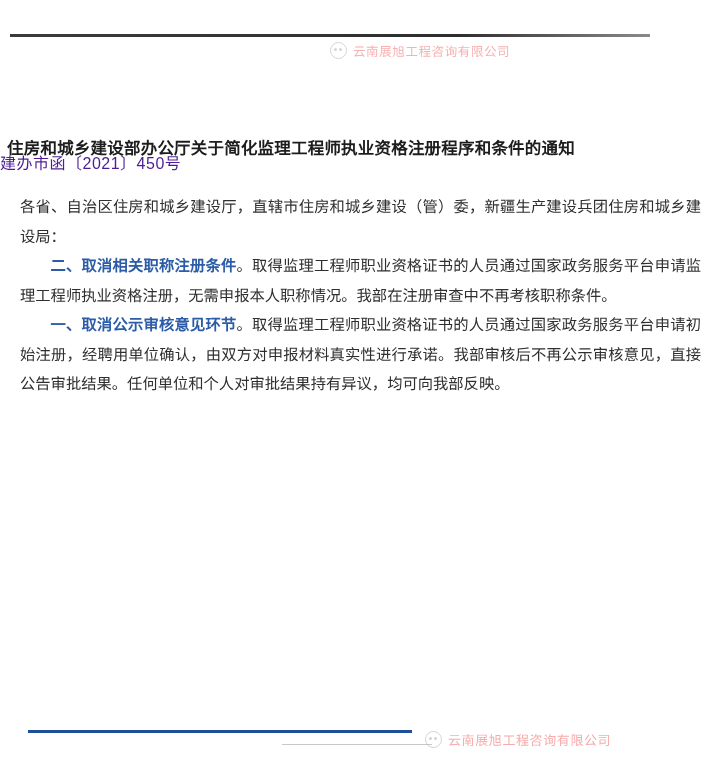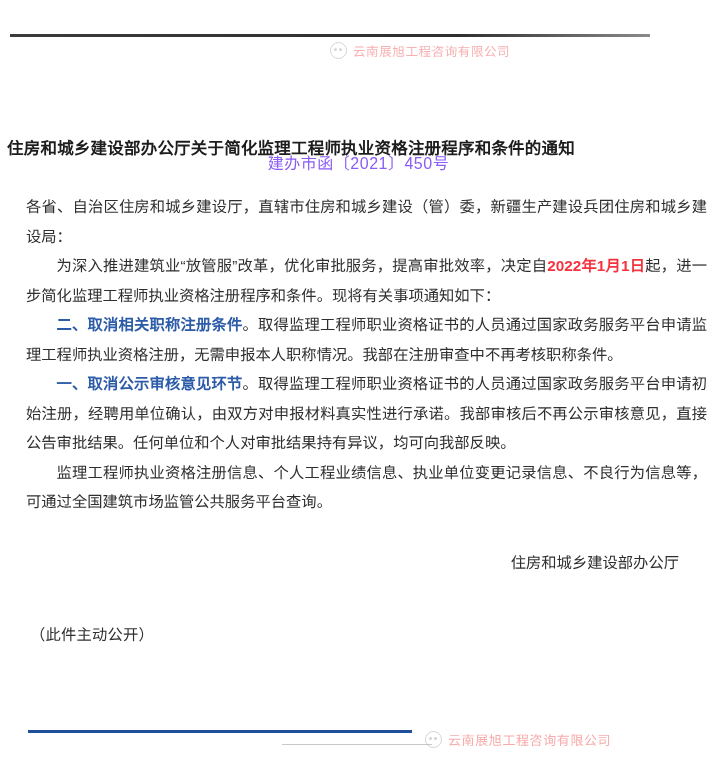--- a/index.html
+++ b/index.html
@@ -97,29 +97,29 @@
     color: #1d1d1d;
     letter-spacing: 0.2px;
     line-height: 24px;
     margin-top: 40px;
   }
   .doc-number {
     position: absolute;
     left: 0;
     top: 150px;
     width: 717px;
-    text-align: center;
+    text-align: left;
     font-size: 16px;
-    color: #8b5cf6;
+    color: #4c1d95;
     letter-spacing: 0.5px;
   }
 
   .doc-body {
     position: absolute;
-    left: 26px;
+    left: 20px;
     top: 192px;
     width: 681px;
     font-size: 15.3px;
     line-height: 29.5px;
     color: #2f2f2f;
     text-align: justify;
     text-justify: inter-ideograph;
   }
   .doc-body p {
     margin: 0;
@@ -199,40 +199,34 @@
   </div>
 
   <div class="doc-title">住房和城乡建设部办公厅关于简化监理工程师执业资格注册程序和条件的通知</div>
 
   <div class="doc-number">建办市函〔2021〕450号</div>
 
   <div class="doc-body">
 
     <p>各省、自治区住房和城乡建设厅，直辖市住房和城乡建设（管）委，新疆生产建设兵团住房和城乡建设局：</p>
 
-    <p class="indent">
-      <span>为深入推进建筑业“放管服”改革，优化审批服务，提高审批效率，决定自</span><span class="red-b">2022年1月1日</span><span>起，进一步简化监理工程师执业资格注册程序和条件。现将有关事项通知如下：</span>
-    </p>
 
     <p class="indent">
       <span class="blue-b">二、</span><span class="blue-b">取消相关职称注册条件</span><span>。取得监理工程师职业资格证书的人员通过国家政务服务平台申请监理工程师执业资格注册，无需申报本人职称情况。我部在注册审查中不再考核职称条件。</span>
     </p>
 
     <p class="indent">
       <span class="blue-b">一、</span><span class="blue-b">取消公示审核意见环节</span><span>。取得监理工程师职业资格证书的人员通过国家政务服务平台申请初始注册，经聘用单位确认，由双方对申报材料真实性进行承诺。我部审核后不再公示审核意见，直接公告审批结果。任何单位和个人对审批结果持有异议，均可向我部反映。</span>
     </p>
 
-    <p class="indent">监理工程师执业资格注册信息、个人工程业绩信息、执业单位变更记录信息、不良行为信息等，可通过全国建筑市场监管公共服务平台查询。</p>
   </div>
 
   <div class="signature">
-    <div>住房和城乡建设部办公厅</div>
-  </div>
-
-  <div class="public-note">（此件主动公开）</div>
+  </div>
+
 
   <div class="footer">
     <div class="footer-rule-blue"></div>
     <div class="footer-rule-gray"></div>
   </div>
 
   <div class="footer-wm">
     <span class="wm-logo"></span>
     <span class="wm-text">云南展旭工程咨询有限公司</span>
   </div>

